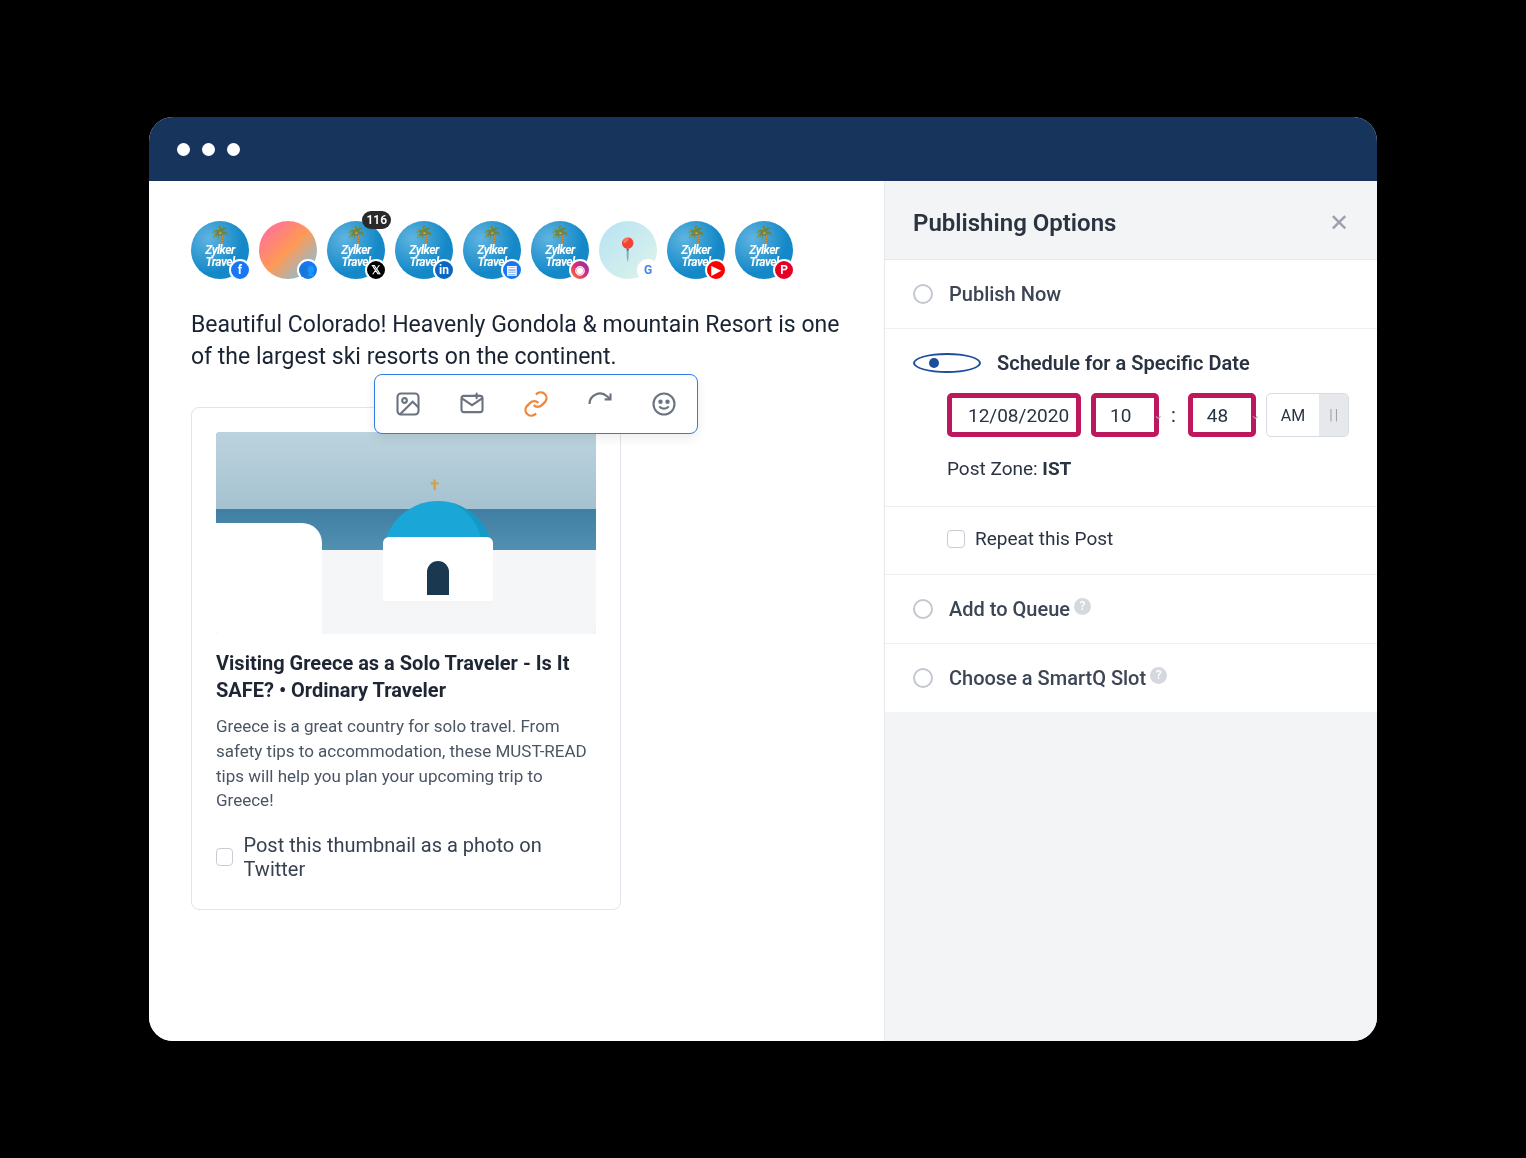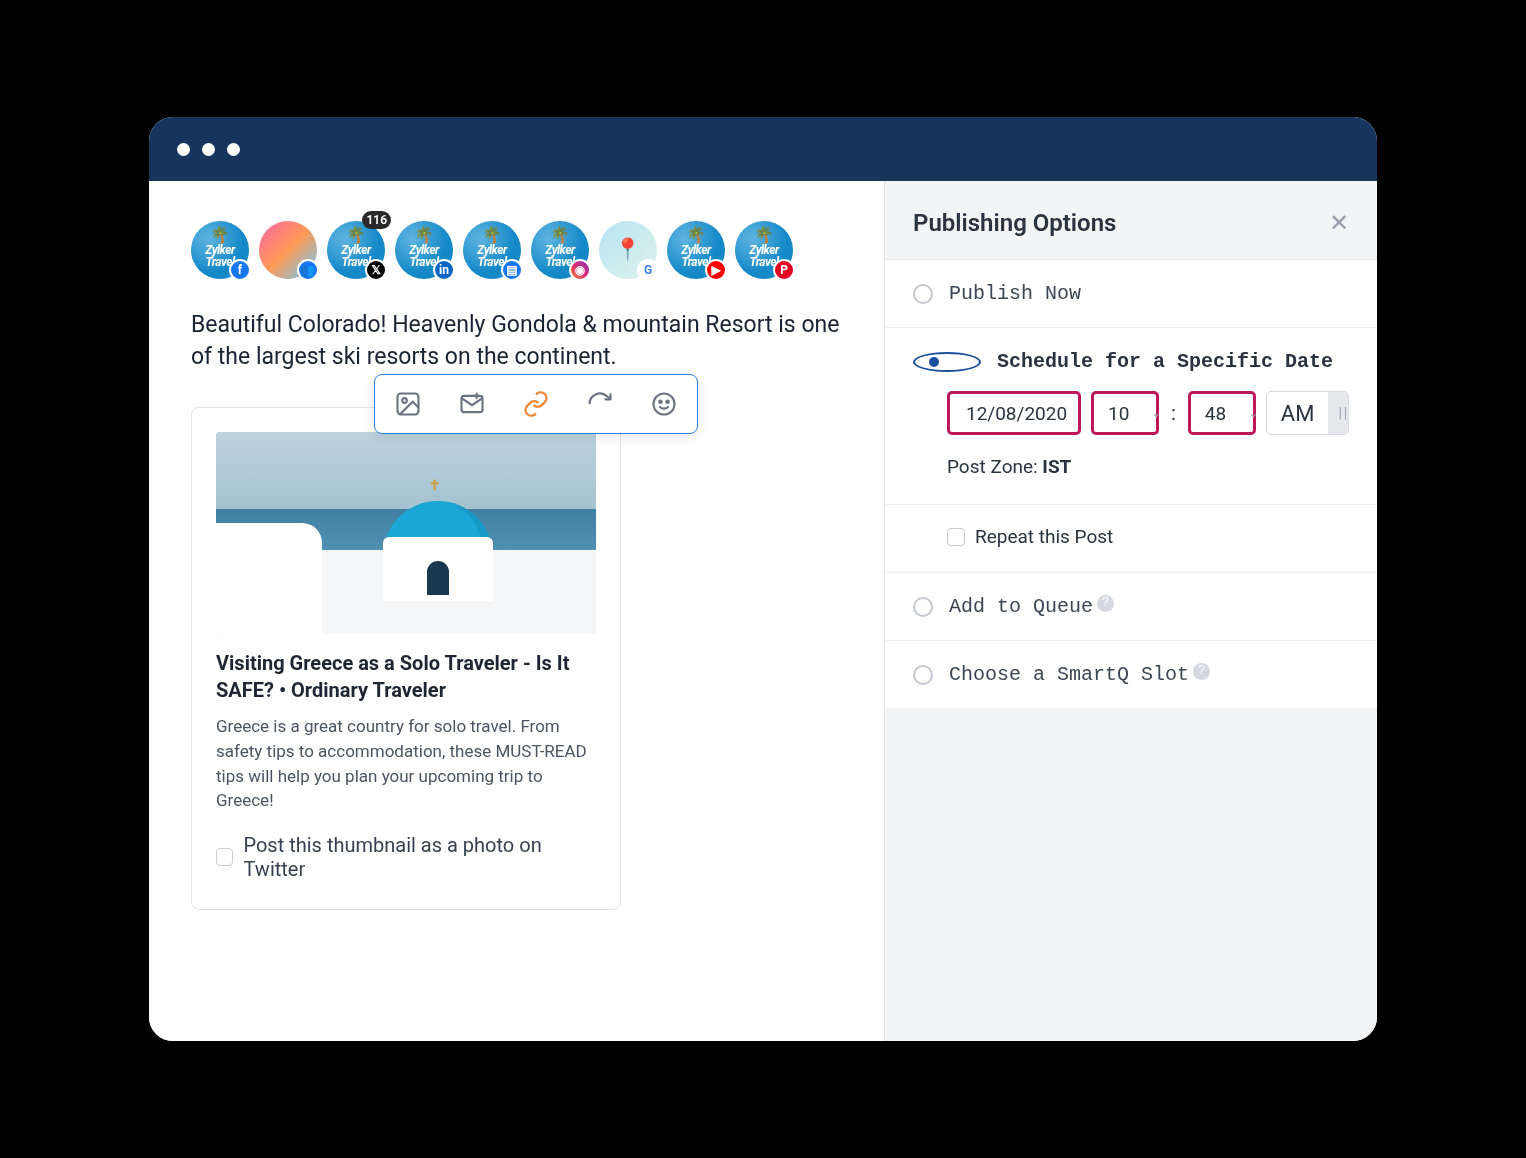--- a/index.html
+++ b/index.html
@@ -175,45 +175,45 @@
     padding: 28px 28px 22px 28px;
     border-bottom:1px solid #e5e7eb;
   }
   .section-title{font-size:24px;font-weight:600;color:#2b3340;}
   .close{color:#9aa1ad;font-size:24px;cursor:pointer;line-height:1;}
   .panel-body{background:#fff;margin:0;}
   .opt{
     padding: 22px 28px 22px 28px;
     border-bottom:1px solid #eef0f3;
   }
-  .opt-row{display:flex;align-items:center;gap:16px;font-family:Liberation Mono, monospace;}
+  .opt-row{display:flex;align-items:center;gap:16px;}
   .radio{
     width:20px;height:20px;border:2px solid #c3c8d0;border-radius:50%;
     display:inline-flex;align-items:center;justify-content:center;flex-shrink:0;
   }
   .radio.sel{border-color:#1b4e9b;}
   .radio.sel::after{content:"";width:10px;height:10px;border-radius:50%;background:#1b4e9b;}
   .opt-label{font-size:20px;color:#2a3342;font-weight:600;}
   .opt-label.light{font-weight:500;color:#3c4554;}
   .sched{
     padding: 12px 28px 26px 62px;
     display:flex;flex-direction:column;gap:20px;
   }
   .sched-row{display:flex;align-items:center;gap:10px;}
   .field{
-    border:3px solid #be185d;border-radius:5px;background:#fff;
+    border:5px solid #be185d;border-radius:5px;background:#fff;
     height:44px;display:flex;align-items:center;
     font-size:19px;color:#2a3342;
   }
   .date-field{padding:0 16px;width:134px;}
   .sel{padding:0 10px 0 14px;width:68px;justify-content:space-between;gap:22px;}
   .caret{color:#9aa1ad;font-size:12px;}
   .colon{font-size:20px;color:#2a3342;padding:0 2px;}
   .ampm{border:1px solid #d7dbe2;border-radius:5px;height:44px;display:flex;overflow:hidden;}
-  .ampm span{display:flex;align-items:center;padding:0 14px;font-size:22px;color:#2a3342;}
+  .ampm span{display:flex;align-items:center;padding:0 14px;font-size:16px;color:#2a3342;}
   .ampm .pm{background:#e6e8ec;color:#9aa1ad;padding:0 10px;font-size:14px;letter-spacing:2px;}
   .tz{font-size:19px;color:#2a3342;}
   .tz b{font-weight:700;}
   .repeat{
     padding: 20px 28px 24px 62px;
     border-bottom:1px solid #eef0f3;border-top:1px solid #eef0f3;
     display:flex;align-items:center;gap:10px;font-size:19px;color:#2a3342;
   }
   .help{
     width:17px;height:17px;border-radius:50%;background:#d5d9df;color:#fff;

